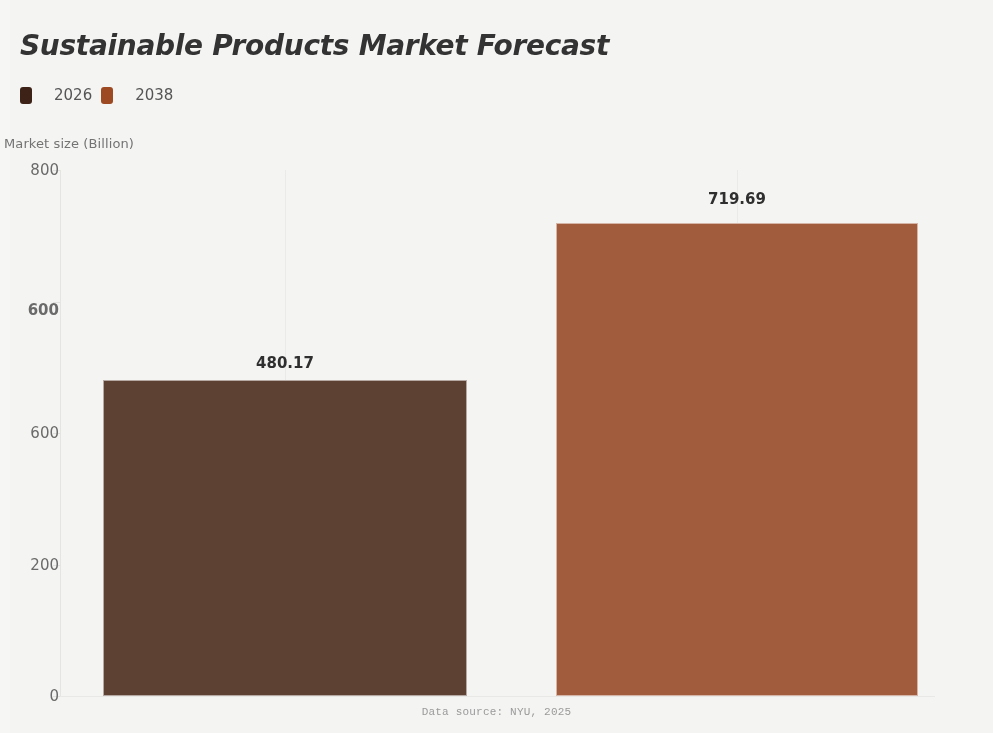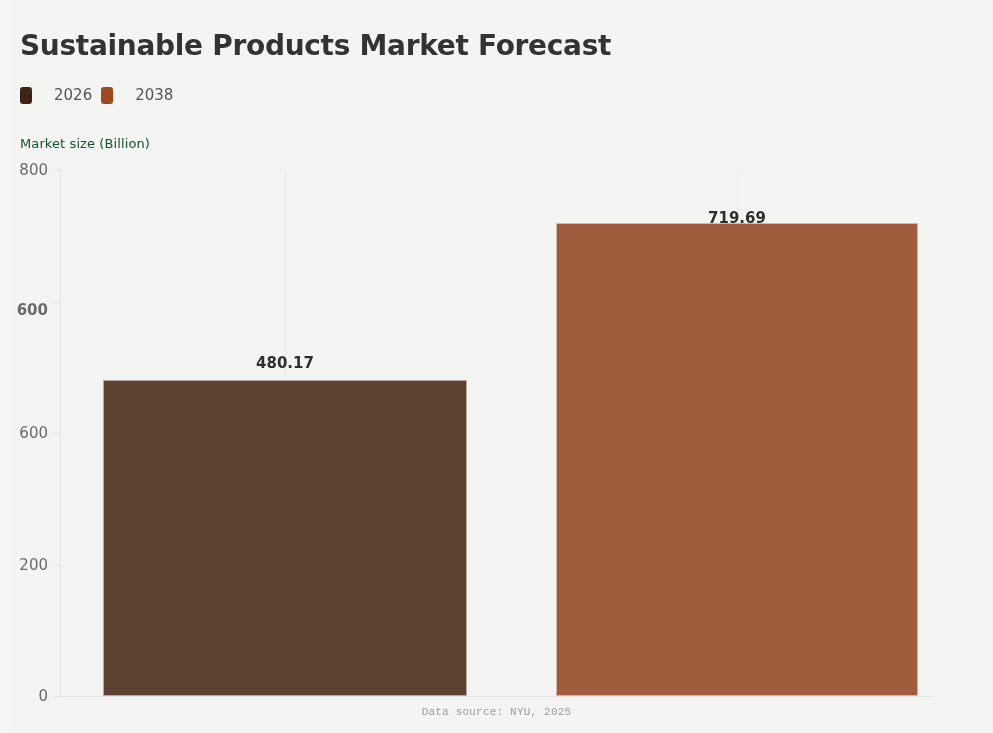--- a/index.html
+++ b/index.html
@@ -33,20 +33,21 @@
 
   .chart-title {
     position: absolute;
     left: 20px;
     top: 29px;
     font-size: 28px;
     font-weight: bold;
     letter-spacing: -0.3px;
     color: #333333;
     white-space: nowrap;
+    font-style: italic;
   }
 
   .legend {
     position: absolute;
     left: 20px;
     top: 85px;
     display: flex;
     align-items: center;
     gap: 9px;
     height: 20px;
@@ -63,24 +64,24 @@
     display: block;
   }
   .legend-label {
     font-size: 15px;
     color: #555555;
     line-height: 1;
   }
 
   .axis-title {
     position: absolute;
-    left: 20px;
+    left: 4px;
     top: 136px;
     font-size: 13px;
-    color: #14532d;
+    color: #737373;
     letter-spacing: 0.1px;
     white-space: nowrap;
   }
 
   
   .plot {
     position: absolute;
     left: 60px;
     top: 170px;
     width: 870px;
@@ -109,21 +110,21 @@
     position: absolute;
     left: -7px;
     width: 7px;
     height: 1px;
     background: #e0e0df;
   }
 
   .tick-label {
     position: absolute;
     right: 100%;
-    margin-right: 12px;
+    margin-right: 1px;
     transform: translateY(-50%);
     font-size: 15px;
     color: #6a6a6a;
     white-space: nowrap;
   }
 
   .gridline-v {
     position: absolute;
     top: 0;
     width: 1px;
@@ -199,18 +200,18 @@
     <div id="gridlines">
         <div class="gridline-v" style="left: 225px;"></div>
         <div class="gridline-v" style="left: 677px;"></div>
       </div>
     <div id="bars">
         <div class="bar" style="left: 43px; width: 364px; height: 315.712px; background: rgb(93, 65, 51);"></div>
         <div class="bar" style="left: 496px; width: 362px; height: 473.196px; background: rgb(160, 92, 60);"></div>
       </div>
     <div id="values">
         <div class="bar-value" style="left: 225px; top: 184.288px; text-align: center;">480.17</div>
-        <div class="bar-value" style="left: 677px; top: 39px;">719.69</div>
+        <div class="bar-value" style="left: 677px; top: 20px;">719.69</div>
       </div>
   </div>
 
   <div class="footnote">Data source: NYU, 2025</div>
 </div>
 
 </body></html>

